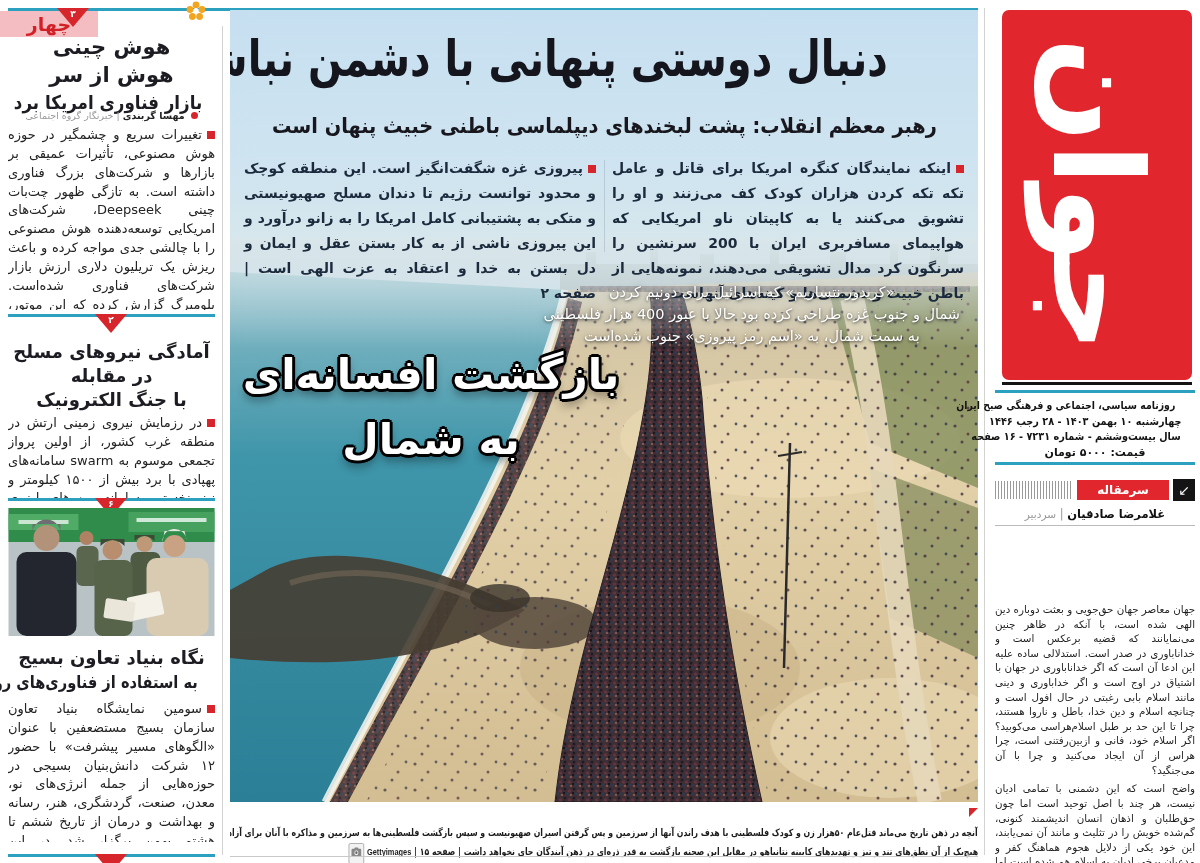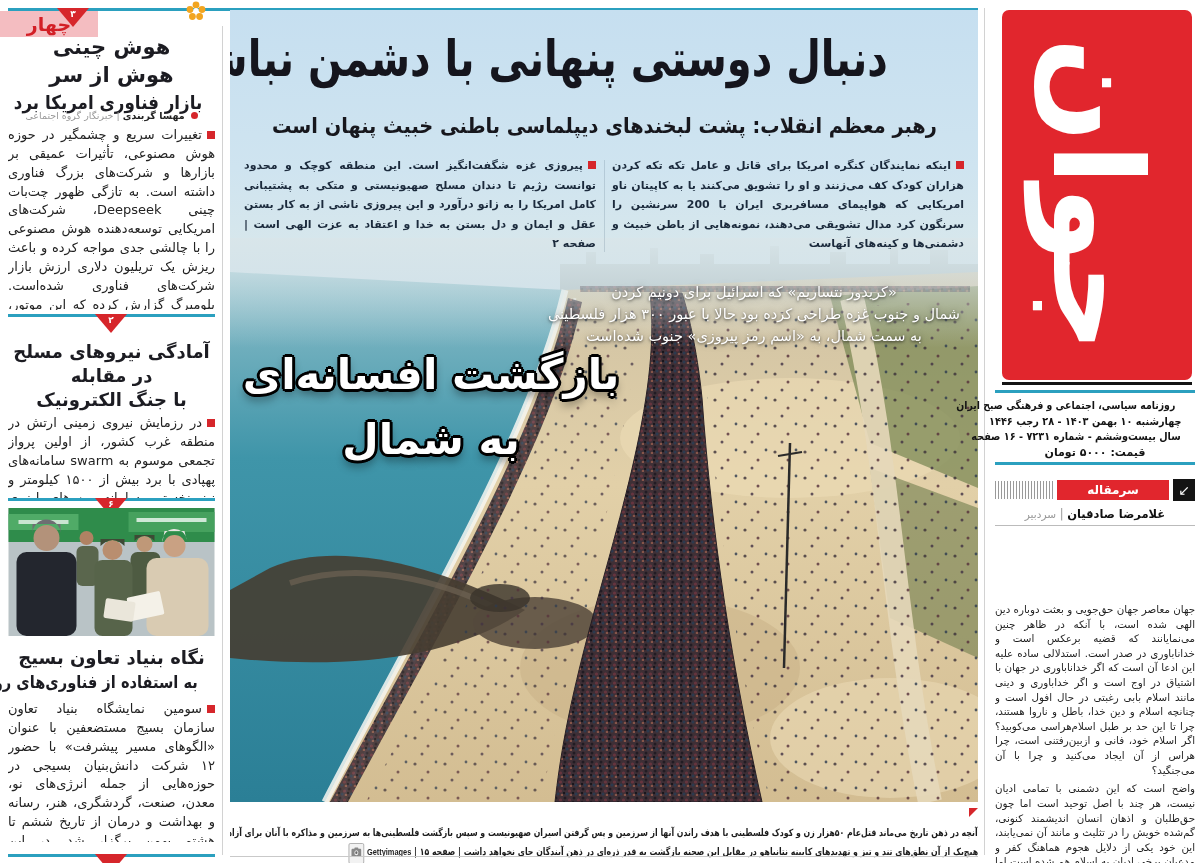--- a/index.html
+++ b/index.html
@@ -6,21 +6,21 @@
   #page{position:relative;width:1200px;height:863px;background:#fff;overflow:hidden;
         font-family:"DejaVu Sans",sans-serif;direction:rtl}
   .abs{position:absolute}
   .teal{background:#2ba0bf}
   .tri{width:32px;height:19px;background:#d6262b;clip-path:polygon(0 0,100% 0,50% 100%);
        color:#fff;font-size:9px;font-weight:bold;text-align:center;line-height:12px}
   .sq{display:inline-block;width:8px;height:8px;background:#d6262b;margin-left:5px}
   .fit{display:inline-block;white-space:nowrap;transform-origin:center;}
   .ltitle{font-weight:bold;color:#1c1c22;text-align:center;line-height:1.32}
   .lbody{font-size:13px;line-height:1.45;color:#222;text-align:justify;overflow:hidden}
-  .brief{font-size:11px;font-weight:bold;line-height:1.78;color:#1b2a3c;text-align:justify}
+  .brief{font-size:14px;font-weight:bold;line-height:1.78;color:#1b2a3c;text-align:justify}
   .capline{white-space:nowrap;transform:scaleX(.78);transform-origin:right center;display:inline-block}
   .vline{width:1px;background:#d2d2d2}
   .outline-white{color:#fff;font-weight:bold;
     text-shadow:2px 2px 0 #000,-2px 2px 0 #000,2px -2px 0 #000,-2px -2px 0 #000,
                 3px 0 0 #000,-3px 0 0 #000,0 3px 0 #000,0 -3px 0 #000,0 6px 10px rgba(0,0,0,.45)}
   .kicker{color:#fff;font-weight:normal;font-size:14.5px;line-height:1.5;text-align:center;
     text-shadow:0 1px 3px rgba(0,0,0,.65),0 0 8px rgba(0,0,0,.35)}
   .edbody{font-size:10.3px;line-height:1.42;color:#1f1f1f;text-align:justify}
   .barcode{height:18px;flex:1;background:repeating-linear-gradient(90deg,#9a9a9a 0 1px,transparent 1px 3px)}
 </style>
@@ -207,21 +207,21 @@
     <div class="abs brief" style="right:14px;top:146px;width:352px">
       <span class="sq"></span><span>اینکه نمایندگان کنگره امریکا برای قاتل و عامل تکه تکه کردن هزاران کودک کف می‌زنند و او را تشویق می‌کنند یا به کاپیتان ناو امریکایی که هواپیمای مسافربری ایران با 200 سرنشین را سرنگون کرد مدال تشویقی می‌دهند، نمونه‌هایی از باطن خبیث و دشمنی‌ها و کینه‌های آنهاست</span>
     </div>
     <div class="abs brief" style="left:14px;top:146px;width:352px">
       <span class="sq"></span><span>پیروزی غزه شگفت‌انگیز است. این منطقه کوچک و محدود توانست رژیم تا دندان مسلح صهیونیستی و متکی به پشتیبانی کامل امریکا را به زانو درآورد و این پیروزی ناشی از به کار بستن عقل و ایمان و دل بستن به خدا و اعتقاد به عزت الهی است | صفحه ۲</span>
     </div>
     <div class="abs" style="left:374px;top:150px;height:92px;width:1px;background:rgba(110,135,155,.28)"></div>
 
     <div class="abs kicker" style="right:18px;top:272px">
       <div>«کریدور نتساریم» که اسرائیل برای دونیم کردن</div>
-      <div>شمال و جنوب غزه طراحی کرده بود حالا با عبور ۳۰۰ هزار فلسطینی</div>
+      <div>شمال و جنوب غزه طراحی کرده بود حالا با عبور 400 هزار فلسطینی</div>
       <div>به سمت شمال، به «اسم رمز پیروزی» جنوب شده‌است</div>
     </div>
 
     <div class="abs outline-white" style="left:6px;top:332px;width:390px;text-align:center;font-size:42px;line-height:1.55">
       <span class="fit">بازگشت افسانه‌ای</span><br>
       <span class="fit">به شمال</span>
     </div>
   </div>
 
   <div class="abs" style="left:230px;top:804px;width:748px;text-align:right;font-size:10px;font-weight:bold;color:#1c1c1c;line-height:1.9">
@@ -255,21 +255,21 @@
   <div class="abs" style="left:995px;top:398px;width:200px;text-align:center;font-weight:bold;font-size:11px;color:#141414;line-height:1.42">
     <div><span class="fit" style="transform:scaleX(.85)">روزنامه سیاسی، اجتماعی و فرهنگی صبح ایران</span></div>
     <div><span class="fit" style="transform:scaleX(.88)">چهارشنبه ۱۰ بهمن ۱۴۰۳ - ۲۸ رجب ۱۴۴۶</span></div>
     <div><span class="fit" style="transform:scaleX(.88)">سال بیست‌وششم - شماره ۷۲۳۱ - ۱۶ صفحه</span></div>
     <div><span class="fit">قیمت: ۵۰۰۰ تومان</span></div>
   </div>
   <div class="abs teal" style="left:995px;top:462px;width:200px;height:3px"></div>
 
   <div class="abs" style="left:995px;top:479px;width:200px;height:22px;display:flex;align-items:center;gap:4px">
     <span style="width:22px;height:22px;background:#141414;color:#fff;display:flex;align-items:center;justify-content:center;font-size:14px;flex:0 0 auto">↙</span>
-    <span style="width:112px;height:20px;background:#e1262d;color:#fff;font-size:12px;font-weight:bold;display:flex;align-items:center;justify-content:center;flex:0 0 auto">سرمقاله</span>
+    <span style="width:92px;height:20px;background:#e1262d;color:#fff;font-size:12px;font-weight:bold;display:flex;align-items:center;justify-content:center;flex:0 0 auto">سرمقاله</span>
     <span class="barcode"></span>
   </div>
 
   <div class="abs" style="left:995px;top:507px;width:200px;text-align:center;font-size:11.5px">
     <b style="color:#111">غلامرضا صادقیان</b>
     <span style="color:#999">|</span>
     <span style="color:#999;font-size:10.5px">سردبیر</span>
   </div>
   <div class="abs" style="left:995px;top:525px;width:200px;border-top:1px solid #bbb"></div>
 

